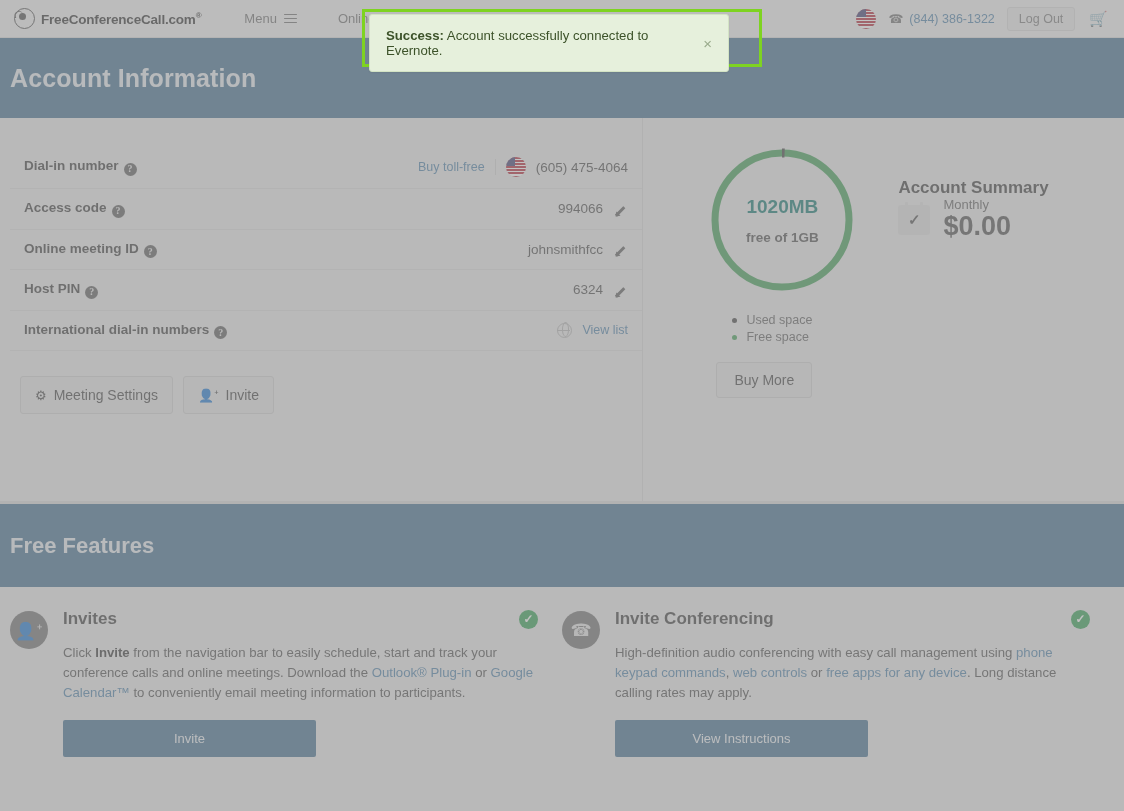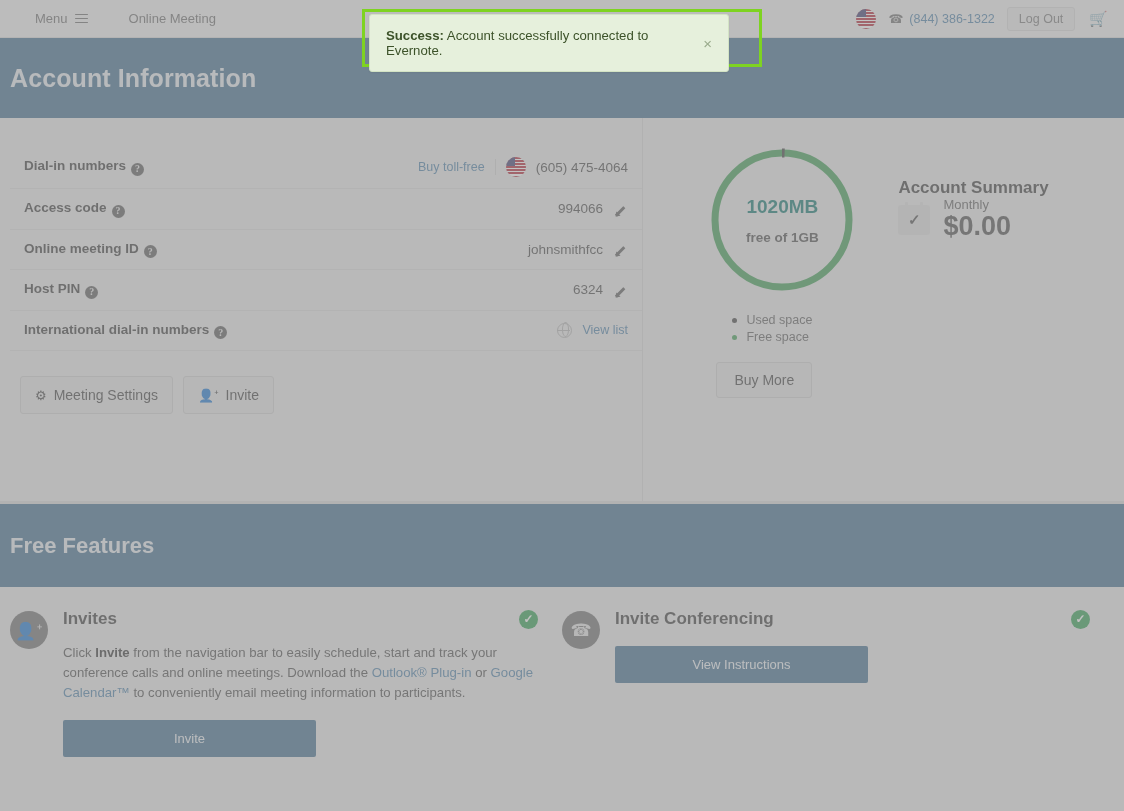--- a/index.html
+++ b/index.html
@@ -559,20 +559,24 @@
     padding-left: 10px;
     font-family: "Liberation Sans", sans-serif;
   }
 </style>
 </head>
 <body>
 
 <div id="page">
 
   <div class="navbar">
+    <div class="brand">
+      <span class="brand-logo"></span>
+      <span class="brand-text"><span>FreeConferenceCall.com</span><sup>®</sup></span>
+    </div>
 
     <div class="nav-link">
       <span>Menu</span>
       <span class="hamburger">
           <i></i>
           <i></i>
           <i></i>
         </span>
     </div>
 
@@ -597,21 +601,21 @@
   <div class="page-header">
     <h1>Account Information</h1>
   </div>
 
   <div class="content">
 
     <div class="col-left">
       <table class="info-table">
         <tbody id="info-rows">
             <tr>
-              <td class="info-label"><span>Dial-in numbers</span><span class="help-icon">?</span></td>
+              <td class="info-label"><span>Dial-in number</span><span class="help-icon">?</span></td>
               <td class="info-value">
                 <div class="val-row">
                   <span class="link-blue">Buy toll-free</span>
                   <span class="vsep"></span>
                   <span class="flag">
                     <span class="stripes"></span>
                     <span class="canton"></span>
                   </span>
                   <span class="value-num">(605) 475-4064</span>
                 </div>
@@ -729,20 +733,21 @@
           <button class="feature-btn">Invite</button>
         </div>
       </div>
       <div class="feature-card">
         <div class="feature-avatar">☎</div>
         <div class="feature-body">
           <div class="feature-head">
             <h3 class="feature-title">Invite Conferencing</h3>
             <span class="check-badge">✓</span>
           </div>
+          <p class="feature-desc"><span>High-definition audio conferencing with easy call management using </span><a>phone keypad commands</a><span>, </span><a>web controls</a><span> or </span><a>free apps for any device</a><span>. Long distance calling rates may apply.</span></p>
           <button class="feature-btn">View Instructions</button>
         </div>
       </div>
     </div>
 
 </div>
 
 <div id="dim-overlay"></div>
 
 <div id="alert-highlight"></div>

